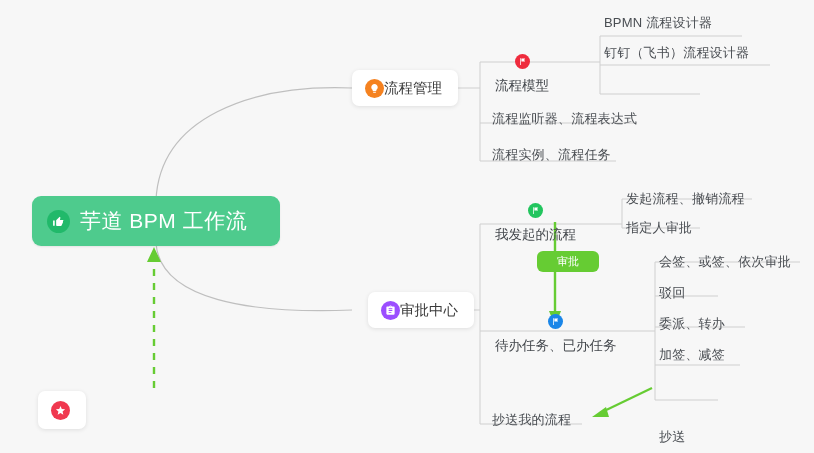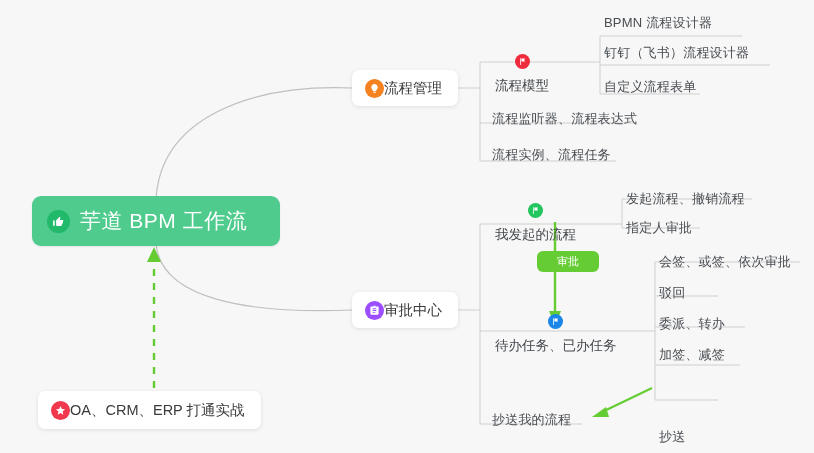--- a/index.html
+++ b/index.html
@@ -49,21 +49,21 @@
     display: flex; align-items: center;
     padding: 0 16px 0 13px;
     box-shadow: 0 1px 4px rgba(0,0,0,.10);
   }
   .card .label {
     font-size: 14.5px;
     color: #3a3a3a;
     white-space: nowrap;
   }
   .card-proc  { left: 352px; top: 70px;  height: 36px; }
-  .card-appr  { left: 352px; top: 292px; height: 36px; }
+  .card-appr  { left: 368px; top: 292px; height: 36px; }
   .card-oa    { left: 38px;  top: 391px; height: 38px; }
 
   .ic-20 { width: 19px; height: 19px; }
   .ic-orange { background: #f58220; }
   .ic-purple { background: #9b4dff; }
   .ic-red    { background: #f0384f; }
 
   
   .sub {
     position: absolute;
@@ -184,21 +184,20 @@
     <span class="ic ic-16 ic-r2">
       <svg width="9" height="9" viewBox="0 0 24 24" fill="#ffffff">
         <path d="M6 3h2v18H6V3zm3 1h10l-2.5 4L19 12H9V4z"></path>
       </svg>
     </span>
     <span class="label">流程模型</span>
   </div>
 
   <div class="leaf" style="left:604px; top:14px;">BPMN 流程设计器</div>
   <div class="leaf" style="left:604px; top:44px;">钉钉（飞书）流程设计器</div>
-  <div class="leaf" style="left:604px; top:78px;">自定义流程表单</div>
 
   <div class="leaf" style="left:492px; top:110px;">流程监听器、流程表达式</div>
   <div class="leaf" style="left:492px; top:146px;">流程实例、流程任务</div>
 
   <div class="card card-appr">
     <span class="ic ic-20 ic-purple">
       <svg width="11" height="11" viewBox="0 0 24 24" fill="#ffffff">
         <path d="M19 3h-4.18C14.4 1.84 13.3 1 12 1s-2.4.84-2.82 2H5c-1.1 0-2 .9-2 2v14c0 1.1.9 2 2 2h14c1.1 0 2-.9 2-2V5c0-1.1-.9-2-2-2zm-7 0c.55 0 1 .45 1 1s-.45 1-1 1-1-.45-1-1 .45-1 1-1zm2 14H8v-2h6v2zm2-4H8v-2h8v2zm0-4H8V7h8v2z"></path>
       </svg>
     </span>
@@ -235,16 +234,15 @@
   <div class="leaf" style="left:492px; top:411px;">抄送我的流程</div>
 
   <div class="badge">审批</div>
 
   <div class="card card-oa">
     <span class="ic ic-20 ic-red">
       <svg width="11" height="11" viewBox="0 0 24 24" fill="#ffffff">
         <path d="M12 17.27L18.18 21l-1.64-7.03L22 9.24l-7.19-.61L12 2 9.19 8.63 2 9.24l5.46 4.73L5.82 21z"></path>
       </svg>
     </span>
-    <span class="label">OA、CRM、ERP 打通实战</span>
   </div>
 
 </div>
 
 </body></html>

